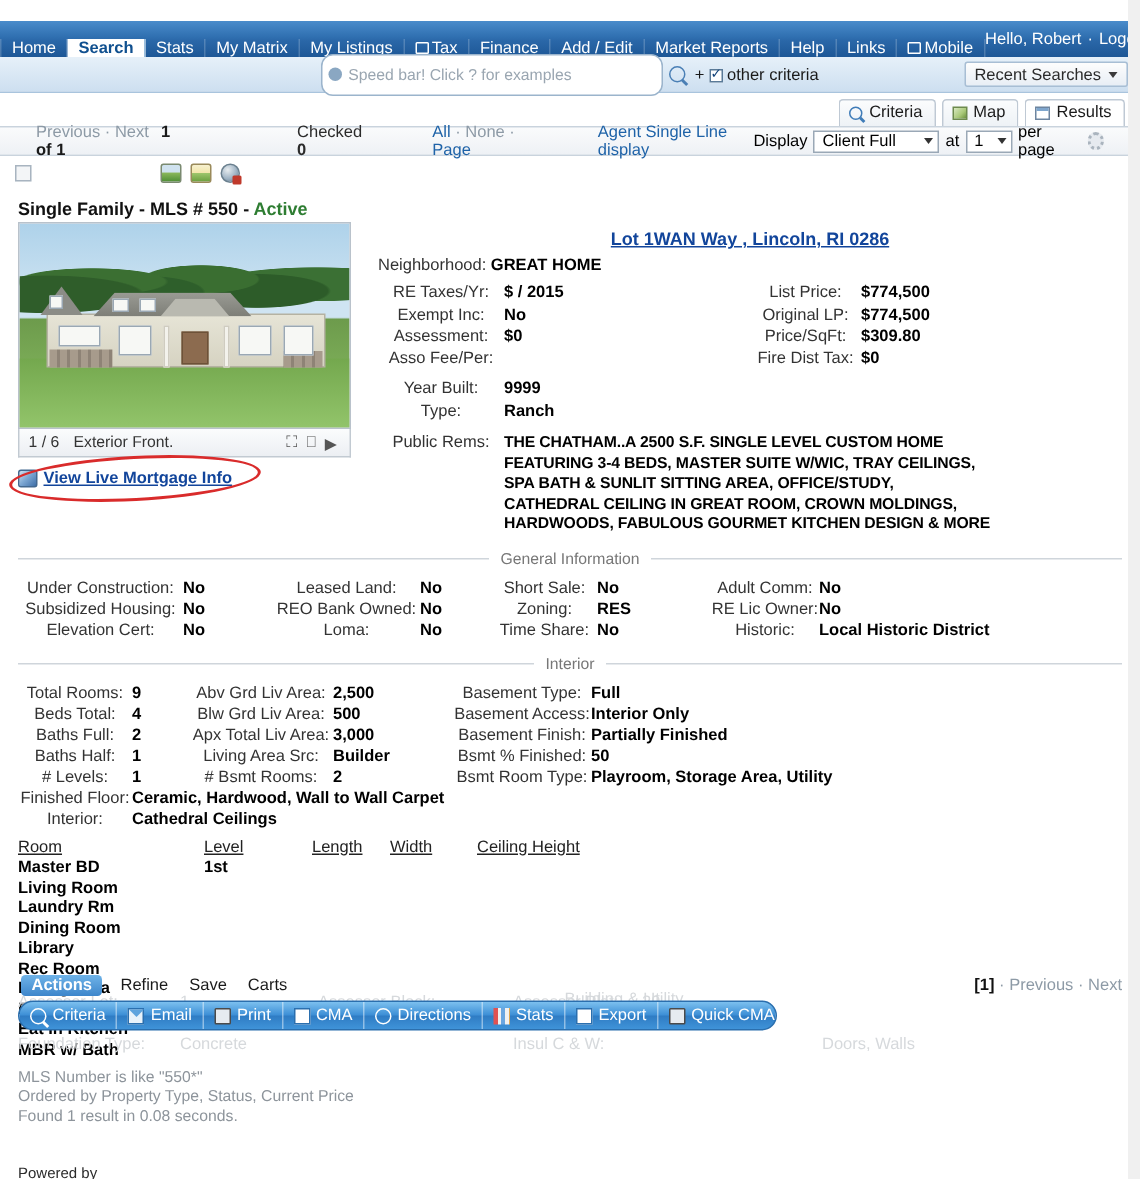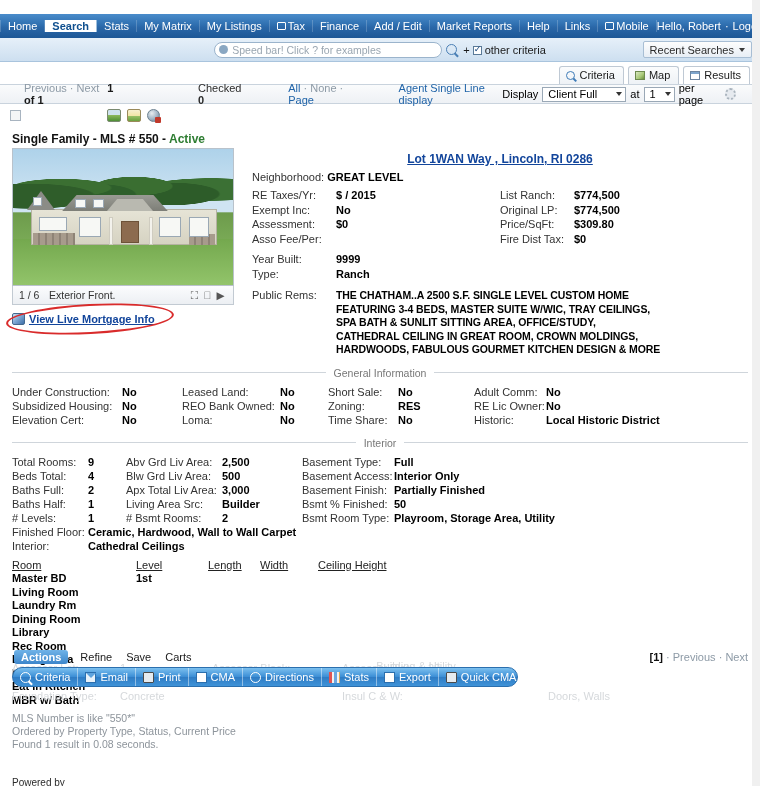--- a/index.html
+++ b/index.html
@@ -22,21 +22,21 @@
   .logo {
     width:72px; height:24px; position:relative; overflow:hidden;
     background:linear-gradient(to bottom,#cfe4f4 0%,#7fb2dc 55%,#4a8ccb 100%);
     display:flex; align-items:center; justify-content:center;
   }
   .logo .lgtext {
     position:relative; z-index:3; font-size:10px; font-weight:bold;
     color:#0b2a50; letter-spacing:-0.4px; font-family:"Liberation Sans", sans-serif;
     white-space:nowrap; margin-top:3px;
   }
-  .navtabs { display:flex; align-items:center;border-radius:10px; }
+  .navtabs { display:flex; align-items:flex-end;border-radius:10px; }
   .navtab {
     display:flex; align-items:center; padding:0 7px; color:#ffffff;
     font-size:11px; white-space:nowrap; cursor:pointer;
     border-right:1px solid rgba(255,255,255,.20);
   }
   .navtab:first-child { border-left:1px solid rgba(255,255,255,.20); }
   .navtab.active {
     background:#ffffff; color:#10508f; font-weight:bold;
     border-right:1px solid #9dbfdd;
   }
@@ -51,21 +51,21 @@
   .hello a { color:#fff; text-decoration:none; }
 
   
   .speedbar {
     height:24px; background:linear-gradient(to bottom,#e6f0f9,#cddff0);
     border-bottom:1px solid #a9c4dd;
     display:flex; align-items:center; position:relative;
   }
   .speedwrap { margin:0 auto; display:flex; align-items:center; }
   .speedinput {
-    width:228px; height:16px; border:1px solid #9bb4cc; border-radius:8px;
+    width:228px; height:28px; border:1px solid #9bb4cc; border-radius:8px;
     background:#fff; display:flex; align-items:center; padding:0 4px;
   }
   .speedinput .micico {
     width:9px; height:9px; border-radius:50%;
     background:#8aa7c2; margin-right:4px; flex:0 0 auto;
   }
   .speedinput .ph { color:#9aa6b1; font-size:10.5px; white-space:nowrap; }
   .magnif {
     width:11px; height:11px; border:1.6px solid #4a7fb5; border-radius:50%;
     margin-left:4px; position:relative; flex:0 0 auto;
@@ -224,21 +224,21 @@
   .ellipse {
     position:absolute; left:-6px; top:-9px; width:168px; height:30px;
     border:2.5px solid #d92b2b; border-radius:50%; pointer-events:none;
     transform:rotate(-3deg);
   }
 
   .fieldsbox { flex:1; padding-left:18px; padding-top:4px; }
   .addr { text-align:center; margin-bottom:5px; }
   .addr a { color:#12459b; font-size:12px; font-weight:bold; text-decoration:underline; cursor:pointer; }
   .nbh { margin-bottom:5px; }
-  .lbl { color:#333; }
+  .lbl { color:#333;text-align:center; }
   .val { font-weight:bold; color:#000; }
 
   .twocol { display:flex; }
   .colA { width:248px; }
   .colB { flex:1; }
   .frow { display:flex; line-height:14.5px; }
   .frow .lbl { width:84px; flex:0 0 84px; }
   .colB .frow .lbl { width:74px; flex:0 0 74px; }
 
   .remrow { display:flex; margin-top:8px; line-height:13.5px; }
@@ -519,21 +519,21 @@
         <div class="ellipse"></div>
       </div>
     </div>
 
     <div class="fieldsbox">
       <div class="addr">
         <a>Lot 1WAN Way , Lincoln, RI 0286</a>
       </div>
       <div class="nbh">
         <span class="lbl">Neighborhood:</span>
-        <span class="val">GREAT LEVEL</span>
+        <span class="val">GREAT HOME</span>
       </div>
 
       <div class="twocol">
         <div class="colA">
           <div class="frow">
               <span class="lbl">RE Taxes/Yr:</span>
               <span class="val">$ / 2015</span>
             </div>
           <div class="frow">
               <span class="lbl">Exempt Inc:</span>
@@ -551,21 +551,21 @@
               <span class="lbl">Year Built:</span>
               <span class="val">9999</span>
             </div>
           <div class="frow">
               <span class="lbl">Type:</span>
               <span class="val">Ranch</span>
             </div>
         </div>
         <div class="colB">
           <div class="frow">
-              <span class="lbl">List Ranch:</span>
+              <span class="lbl">List Price:</span>
               <span class="val">$774,500</span>
             </div>
           <div class="frow">
               <span class="lbl">Original LP:</span>
               <span class="val">$774,500</span>
             </div>
           <div class="frow">
               <span class="lbl">Price/SqFt:</span>
               <span class="val">$309.80</span>
             </div>

